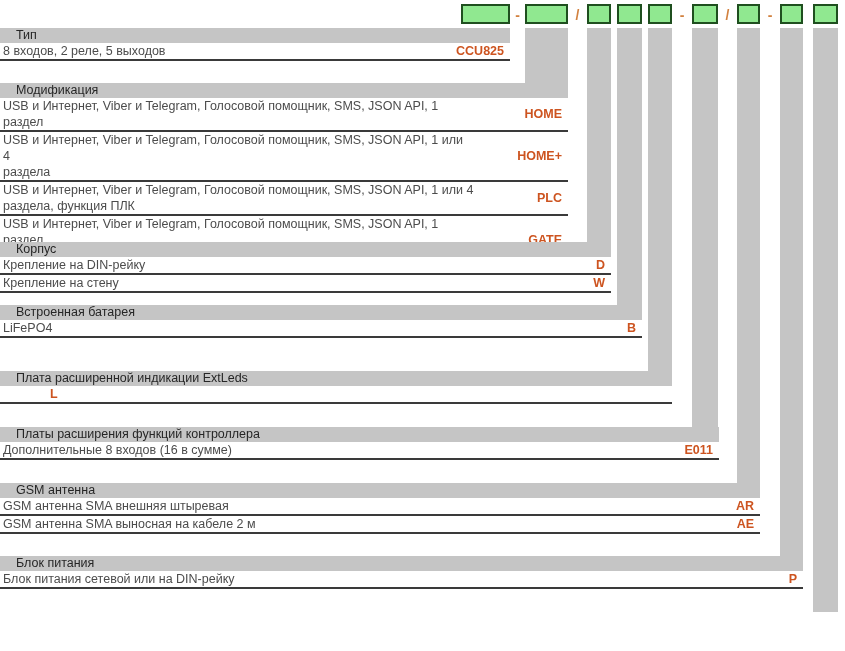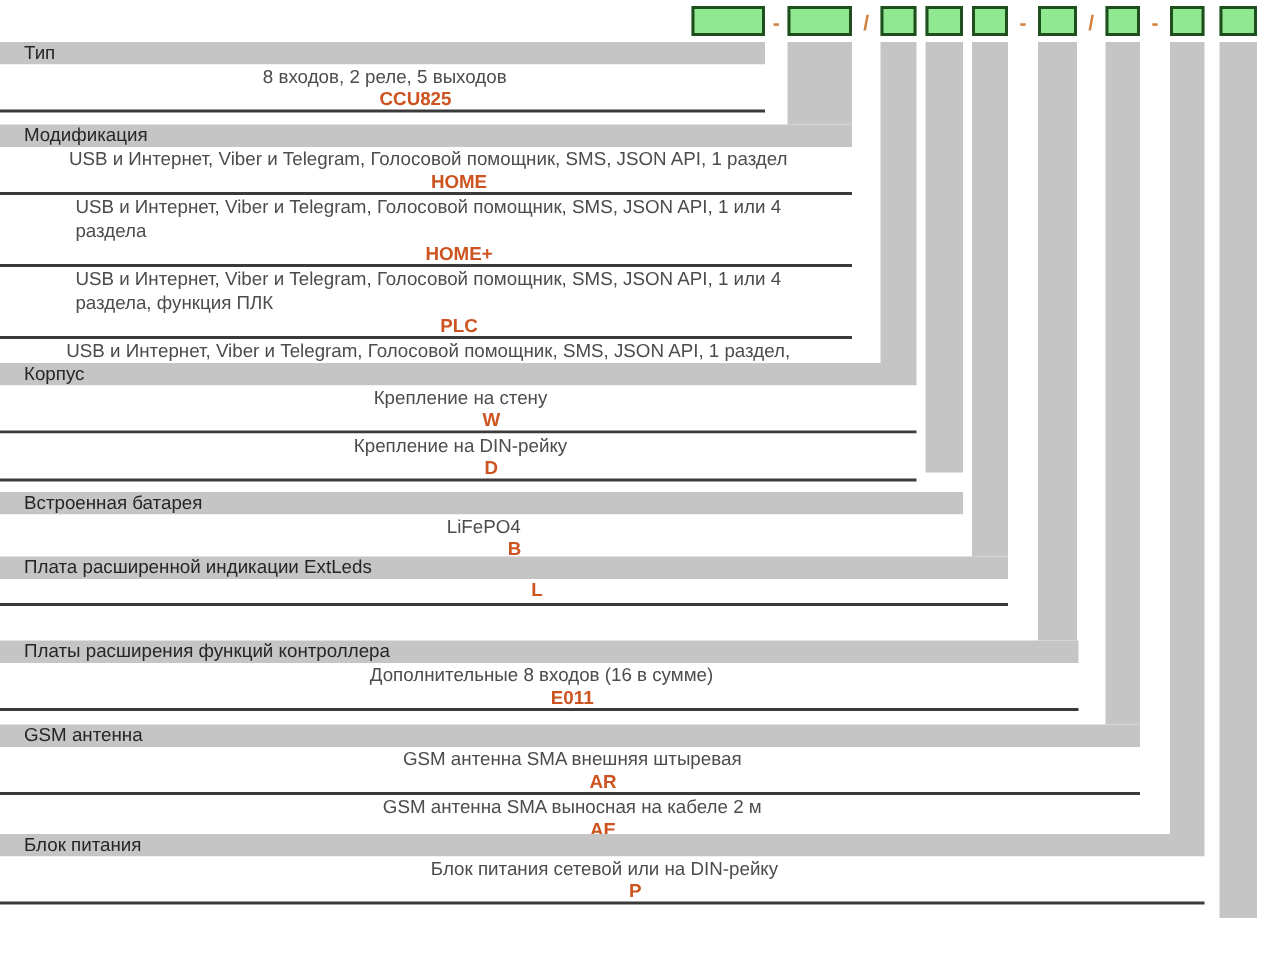--- a/index.html
+++ b/index.html
@@ -30,21 +30,21 @@
   
   .col{position:absolute;top:28px;background:var(--bar-gray);}
   
   .section{position:absolute;left:0;}
   .sec-header{
     background:var(--bar-gray);height:15px;line-height:15px;
     padding-left:16px;font-size:12.5px;font-weight:normal;color:var(--head-text);
   }
   .row{
     display:flex;align-items:center;min-height:16px;
-    border-bottom:2px solid var(--row-line);background:#fff;flex-direction:column;
+    border-bottom:2px solid var(--row-line);background:#fff;
   }
   .desc{
     flex:1;padding-left:3px;font-size:12.5px;line-height:16px;
     color:var(--row-text);white-space:pre-line;
   }
   .code{
     padding-right:6px;padding-left:6px;font-size:12.5px;font-weight:bold;
     color:var(--accent);white-space:nowrap;margin-left:44px;
   }
 </style>
@@ -105,30 +105,30 @@
     <div class="row">
       <span class="desc">USB и Интернет, Viber и Telegram, Голосовой помощник, SMS, JSON API, 1 раздел,
 управление шлагбаумом на 4000 пользователей</span>
       <span class="code">GATE</span>
     </div>
   </div>
 
   <div class="section" style="top:242px;width:611px">
     <div class="sec-header">Корпус</div>
     <div class="row">
+      <span class="desc">Крепление на DIN-рейку</span>
+      <span class="code">D</span>
+    </div>
+    <div class="row">
       <span class="desc">Крепление на стену</span>
       <span class="code">W</span>
     </div>
-    <div class="row">
-      <span class="desc">Крепление на DIN-рейку</span>
-      <span class="code">D</span>
-    </div>
   </div>
 
-  <div class="section" style="top:328px;width:642px">
+  <div class="section" style="top:305px;width:642px">
     <div class="sec-header">Встроенная батарея</div>
     <div class="row">
       <span class="desc">LiFePO4</span>
       <span class="code">B</span>
     </div>
   </div>
 
   <div class="section" style="top:371px;width:672px">
     <div class="sec-header">Плата расширенной индикации ExtLeds</div>
     <div class="row">

